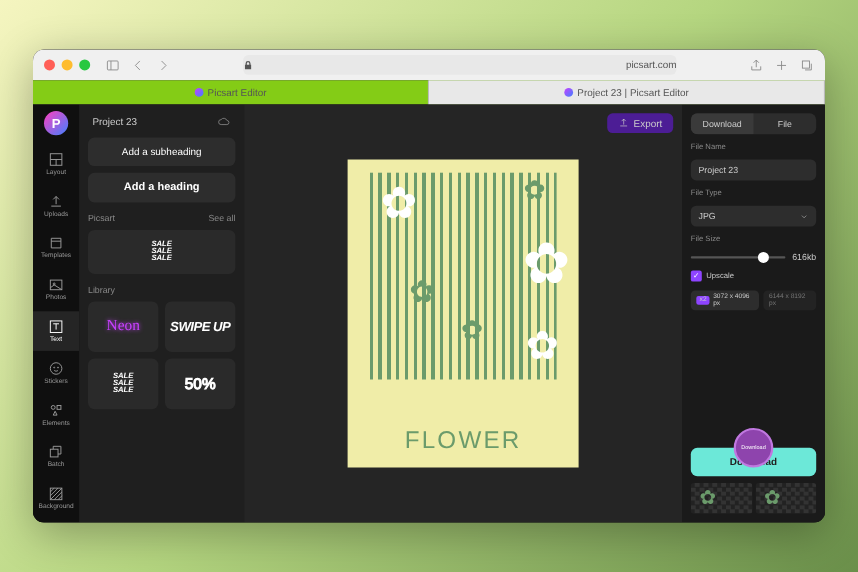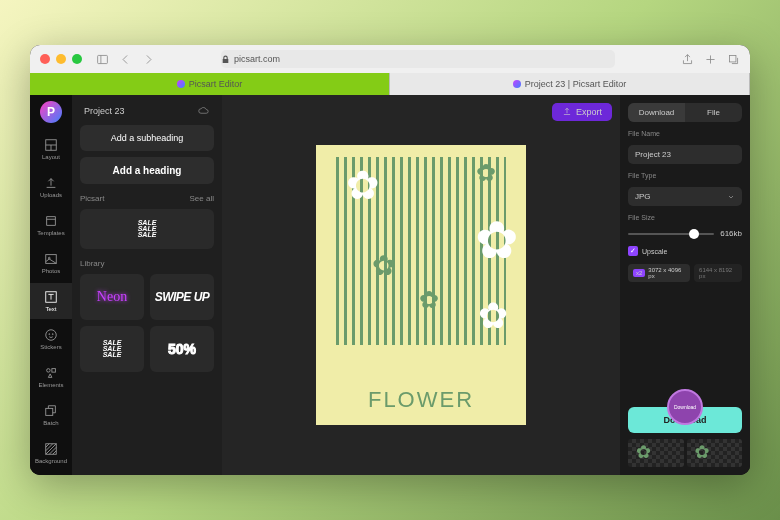--- a/index.html
+++ b/index.html
@@ -3,21 +3,21 @@
 <meta charset="utf-8">
 <style>
 *{margin:0;padding:0;box-sizing:border-box;font-family:-apple-system,BlinkMacSystemFont,sans-serif}
 body{width:780px;height:520px;background:linear-gradient(135deg,#f5f5c0 0%,#b5d680 50%,#6a8f4a 100%);display:flex;align-items:center;justify-content:center}
 .window{width:720px;height:430px;background:#1a1a1a;border-radius:10px;overflow:hidden;box-shadow:0 10px 40px rgba(0,0,0,.3);display:flex;flex-direction:column}
 .titlebar{height:28px;background:#f0f0f0;display:flex;align-items:center;padding:0 10px;gap:6px}
 .dot{width:10px;height:10px;border-radius:50%}
 .red{background:#ff5f57}.yellow{background:#febc2e}.green{background:#28c840}
 .tb-icons{display:flex;gap:10px;margin-left:8px;color:#888}
 .tb-icons svg{width:13px;height:13px}
-.urlbar{flex:1;margin:0 60px;background:#e8e8e8;border-radius:5px;height:18px;display:flex;align-items:center;justify-content:flex-start;gap:4px;font-size:9px;color:#555}
+.urlbar{flex:1;margin:0 60px;background:#e8e8e8;border-radius:5px;height:18px;display:flex;align-items:center;justify-content:space-between;gap:4px;font-size:9px;color:#555}
 .tb-right{display:flex;gap:10px;color:#888}
 .tabs{height:22px;background:#84cc16;display:flex;font-size:9px}
 .tab{flex:1;display:flex;align-items:center;justify-content:center;gap:4px;color:#555;border-right:1px solid #bbb}
 .tab.active{background:#e8e8e8}
 .tab-ico{width:8px;height:8px;border-radius:50%;background:linear-gradient(135deg,#c840ff,#4080ff)}
 .app{flex:1;display:flex;background:#1a1a1a;overflow:hidden}
 .iconbar{width:42px;background:#0f0f0f;display:flex;flex-direction:column;align-items:center;padding-top:6px;gap:2px}
 .logo{width:22px;height:22px;border-radius:50%;background:linear-gradient(135deg,#ff40c0,#4080ff);margin-bottom:6px;display:flex;align-items:center;justify-content:center;color:#fff;font-weight:bold;font-size:12px}
 .nav-item{width:42px;height:36px;display:flex;flex-direction:column;align-items:center;justify-content:center;color:#999;font-size:6px;gap:2px;cursor:pointer}
 .nav-item.active{background:#252525;color:#fff}
@@ -27,29 +27,29 @@
 .proj-row svg{width:12px;height:12px;color:#888}
 .text-btn{background:#2d2d2d;border-radius:6px;padding:8px;text-align:center;font-size:9px;cursor:pointer;color:#fff}
 .text-btn.big{font-weight:600;font-size:10px}
 .sec-hdr{display:flex;justify-content:space-between;font-size:8px;color:#888;margin-top:4px}
 .thumbs{display:grid;grid-template-columns:1fr 1fr;gap:6px}
 .thumb{background:#2a2a2a;border-radius:6px;height:46px;display:flex;align-items:center;justify-content:center;overflow:hidden}
 .thumb.wide{grid-column:1/3;height:40px}
 .sale{color:#fff;font-weight:800;font-size:7px;line-height:.9;font-style:italic}
 .swipe{color:#fff;font-weight:900;font-style:italic;font-size:12px;letter-spacing:-.5px}
 .neon{color:#c840ff;font-size:14px;font-family:cursive;text-shadow:0 0 4px #c840ff}
-.fifty{color:#fff;font-weight:700;font-size:14px;-webkit-text-stroke:1px #fff}
+.fifty{color:#fff;font-weight:400;font-size:14px;-webkit-text-stroke:1px #fff}
 .canvas{flex:1;background:#252525;display:flex;align-items:center;justify-content:center;position:relative}
 .artboard{width:210px;height:280px;background:#f0eda8;position:relative;overflow:hidden}
 .stripes{position:absolute;top:12px;left:20px;right:20px;bottom:80px;background:repeating-linear-gradient(90deg,#6b9b6b 0 3px,transparent 3px 8px)}
 .flower{position:absolute;width:40px;height:40px}
 .flower::before{content:"✿";position:absolute;font-size:40px;line-height:40px}
 .fw{color:#fff}.fg{color:#6b9b6b}
 .poster-text{position:absolute;bottom:14px;left:0;right:0;text-align:center;font-family:Georgia,serif;color:#6b9b6b;font-size:22px;line-height:1;letter-spacing:2px}
-.export-row{position:absolute;top:8px;right:8px;background:#6d28d9;padding:4px 10px;border-radius:5px;font-size:9px;color:#ccc;display:flex;gap:4px;align-items:center}
+.export-row{position:absolute;top:8px;right:8px;background:#4c1d95;padding:4px 10px;border-radius:5px;font-size:9px;color:#ccc;display:flex;gap:4px;align-items:center}
 .side{width:130px;background:#1a1a1a;padding:8px;display:flex;flex-direction:column;gap:8px;font-size:8px;color:#ccc}
 .seg{display:flex;background:#2d2d2d;border-radius:6px;overflow:hidden}
 .seg div{flex:1;text-align:center;padding:5px;font-size:8px;cursor:pointer}
 .seg .active{background:#3a3a3a}
 .field-lbl{font-size:7px;color:#888}
 .field-val{background:#2d2d2d;padding:5px 7px;border-radius:5px;font-size:8px;display:flex;justify-content:space-between;align-items:center}
 .slider-row{display:flex;align-items:center;gap:6px}
 .slider{flex:1;height:2px;background:#555;border-radius:2px;position:relative}
 .slider::after{content:"";position:absolute;right:18%;top:-4px;width:10px;height:10px;background:#fff;border-radius:50%}
 .check-row{display:flex;align-items:center;gap:4px;font-size:7px}

